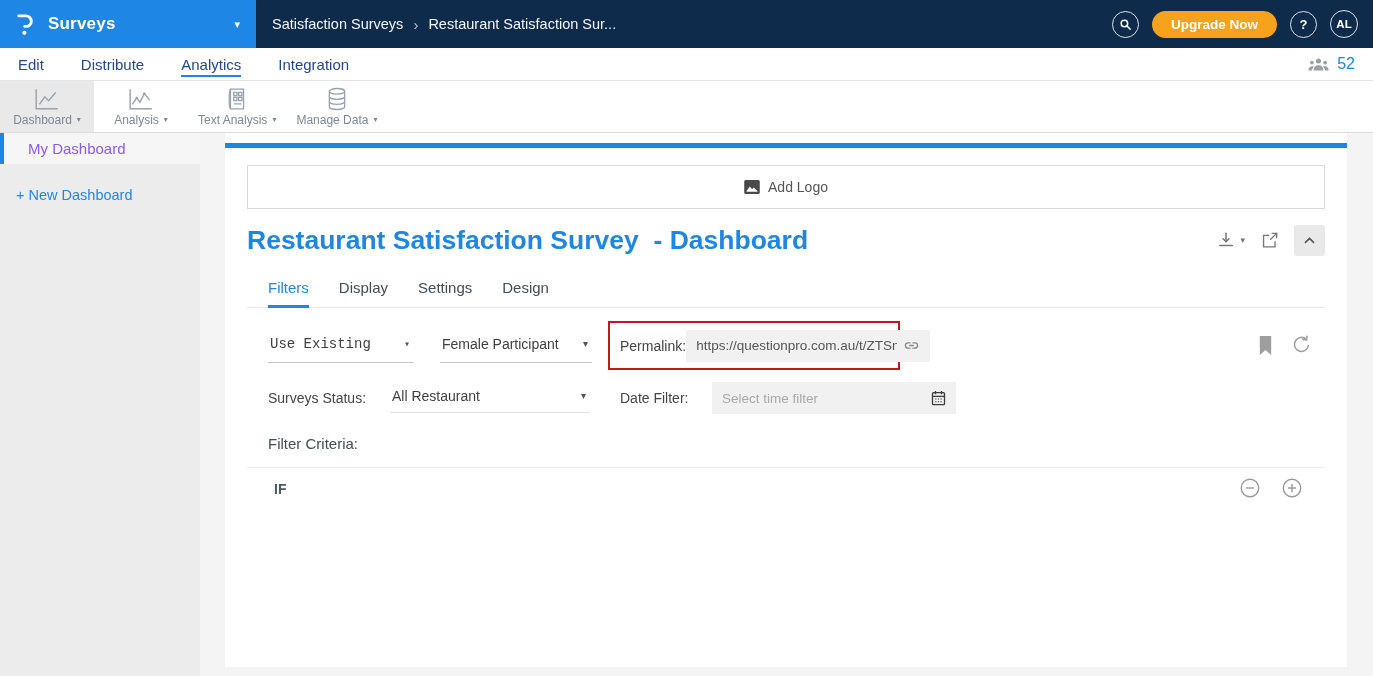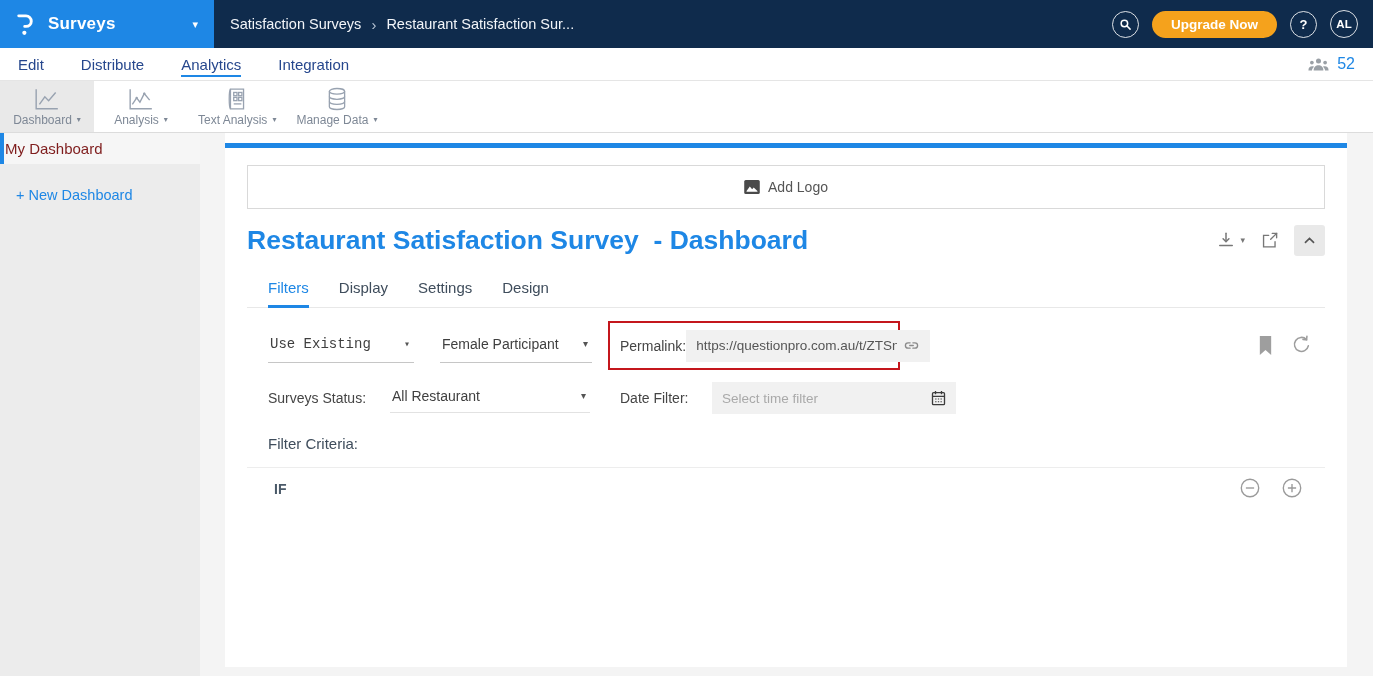--- a/index.html
+++ b/index.html
@@ -1,21 +1,21 @@
 <!DOCTYPE html>
 <html><head>
 <meta charset="utf-8">
 <style>
   * { margin:0; padding:0; box-sizing:border-box; }
   html,body { width:1373px; height:676px; overflow:hidden; background:#f4f4f4;
     font-family:"Liberation Sans", sans-serif; }
 
   
   .topbar { height:48px; background:#0f2b4c; display:flex; align-items:center; color:#fff; }
-  .brand { width:214px; height:48px; background:#1e87e5; display:flex; align-items:center;
+  .brand { width:256px; height:48px; background:#1e87e5; display:flex; align-items:center;
     padding:0 16px; gap:12px; flex-shrink:0; }
   .brand-name { font-size:17px; font-weight:bold; letter-spacing:.2px; }
   .brand-caret { margin-left:auto; font-size:11px; color:#fff; }
   .breadcrumb { display:flex; align-items:center; gap:10px; margin-left:16px; font-size:14.5px; color:#f2f5f9; }
   .crumb-sep { color:#b9c6d6; font-size:15px; }
   .topbar-right { margin-left:auto; display:flex; align-items:center; gap:13px; padding-right:15px; }
   .circle-btn { width:27px; height:27px; border-radius:50%; border:1.5px solid rgba(255,255,255,.85);
     display:flex; align-items:center; justify-content:center; font-size:13px; font-weight:bold; }
   .avatar { width:28px; height:28px; font-size:11.5px; }
   .upgrade-btn { background:#f5a21c; color:#fff; font-weight:bold; font-size:13.5px;
@@ -34,21 +34,21 @@
   .tool { min-width:94px; padding:0 10px; display:flex; flex-direction:column; align-items:center;
     justify-content:center; gap:2px; color:#7e8896; cursor:pointer; }
   .tool.active { background:#e9e9e9; }
   .tool-label { font-size:12px; display:flex; align-items:center; gap:5px; color:#7e8896; }
   .tool-caret { font-size:8px; color:#7e8896; }
 
   
   .page { display:flex; height:543px; background:#f4f4f4; }
   .sidebar { width:200px; background:#ececec; flex-shrink:0; }
   .sidebar-item { height:31px; background:#f6f6f6; border-left:4px solid #1e87e5;
-    display:flex; align-items:center; padding-left:1px; font-size:15px; color:#7f1d1d; cursor:pointer; }
+    display:flex; align-items:center; padding-left:24px; font-size:15px; color:#8b5cf6; cursor:pointer; }
   .new-dash { margin-top:23px; padding-left:16px; font-size:14.5px; color:#1e87e5; cursor:pointer; }
   .gutter { width:25px; background:#f4f4f4; flex-shrink:0; }
   .card { width:1122px; height:534px; background:#fff; position:relative; flex-shrink:0; }
   .right-gutter { flex:1; background:#f4f4f4; }
 
   .blue-bar { position:absolute; top:10px; left:0; right:0; height:5px; background:#1e87e5; }
   .addlogo-box { position:absolute; top:32px; left:22px; right:22px; height:44px;
     border:1px solid #d9d9d9; display:flex; align-items:center; justify-content:center;
     gap:8px; font-size:14px; color:#555; cursor:pointer; }
 

